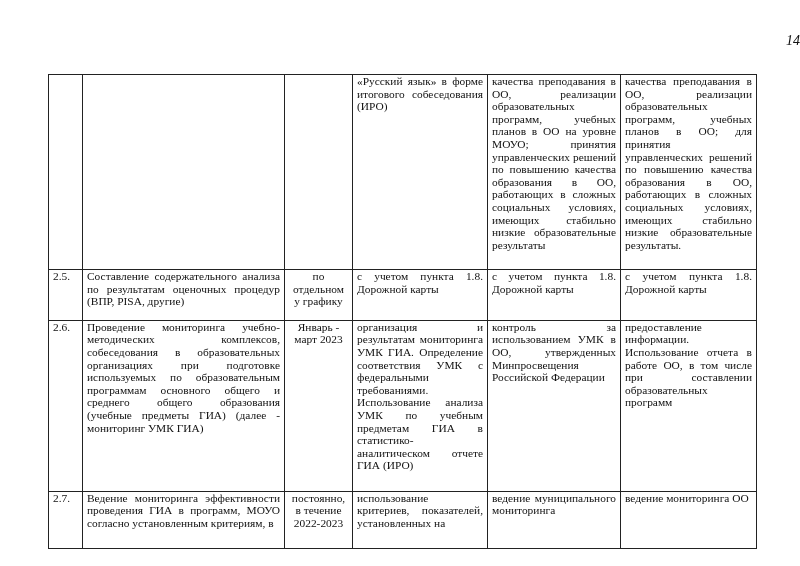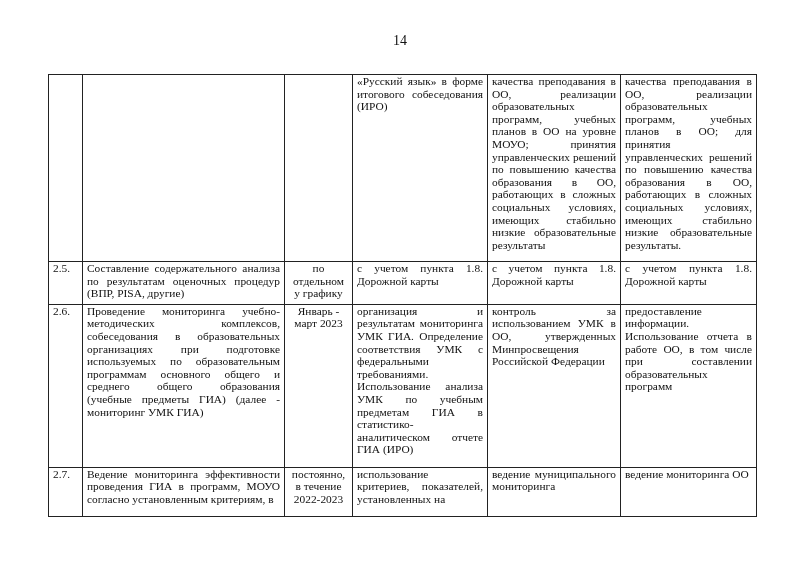--- a/index.html
+++ b/index.html
@@ -3,32 +3,32 @@
 <meta charset="utf-8">
 <style>
   html, body { margin: 0; padding: 0; background: #ffffff; }
   body {
     width: 800px; height: 566px; position: relative; overflow: hidden;
     font-family: "Liberation Serif", "DejaVu Serif", serif;
     color: #111;
   }
   .page-number {
     position: absolute; top: 33px; left: 0; width: 800px;
-    text-align: center; font-size: 14px; line-height: 16px;
+    text-align: right; font-size: 14px; line-height: 16px; font-style: italic;
   }
   table.plan {
     position: absolute; left: 48px; top: 74px;
     border-collapse: collapse; table-layout: fixed;
     width: 708px;
     font-size: 11.4px; line-height: 12.6px;
   }
   table.plan td {
     border: 1.2px solid #222;
     vertical-align: top;
-    padding: 0 4px 4px 4px;
+    padding: 0 4px 12px 4px;
     text-align: justify;
     text-align-last: left;
     overflow: hidden;
   }
   td.num { text-align: center; text-align-last: center; padding-top: 1px; }
   td.term { text-align: center; text-align-last: center; padding: 1px 2px 0 2px; }
   .line { display: block; text-align: justify; text-align-last: justify; }
   .line.last { text-align-last: left; }
   .line.center { text-align-last: center; }
   tr.r1 td { height: 182px; }

